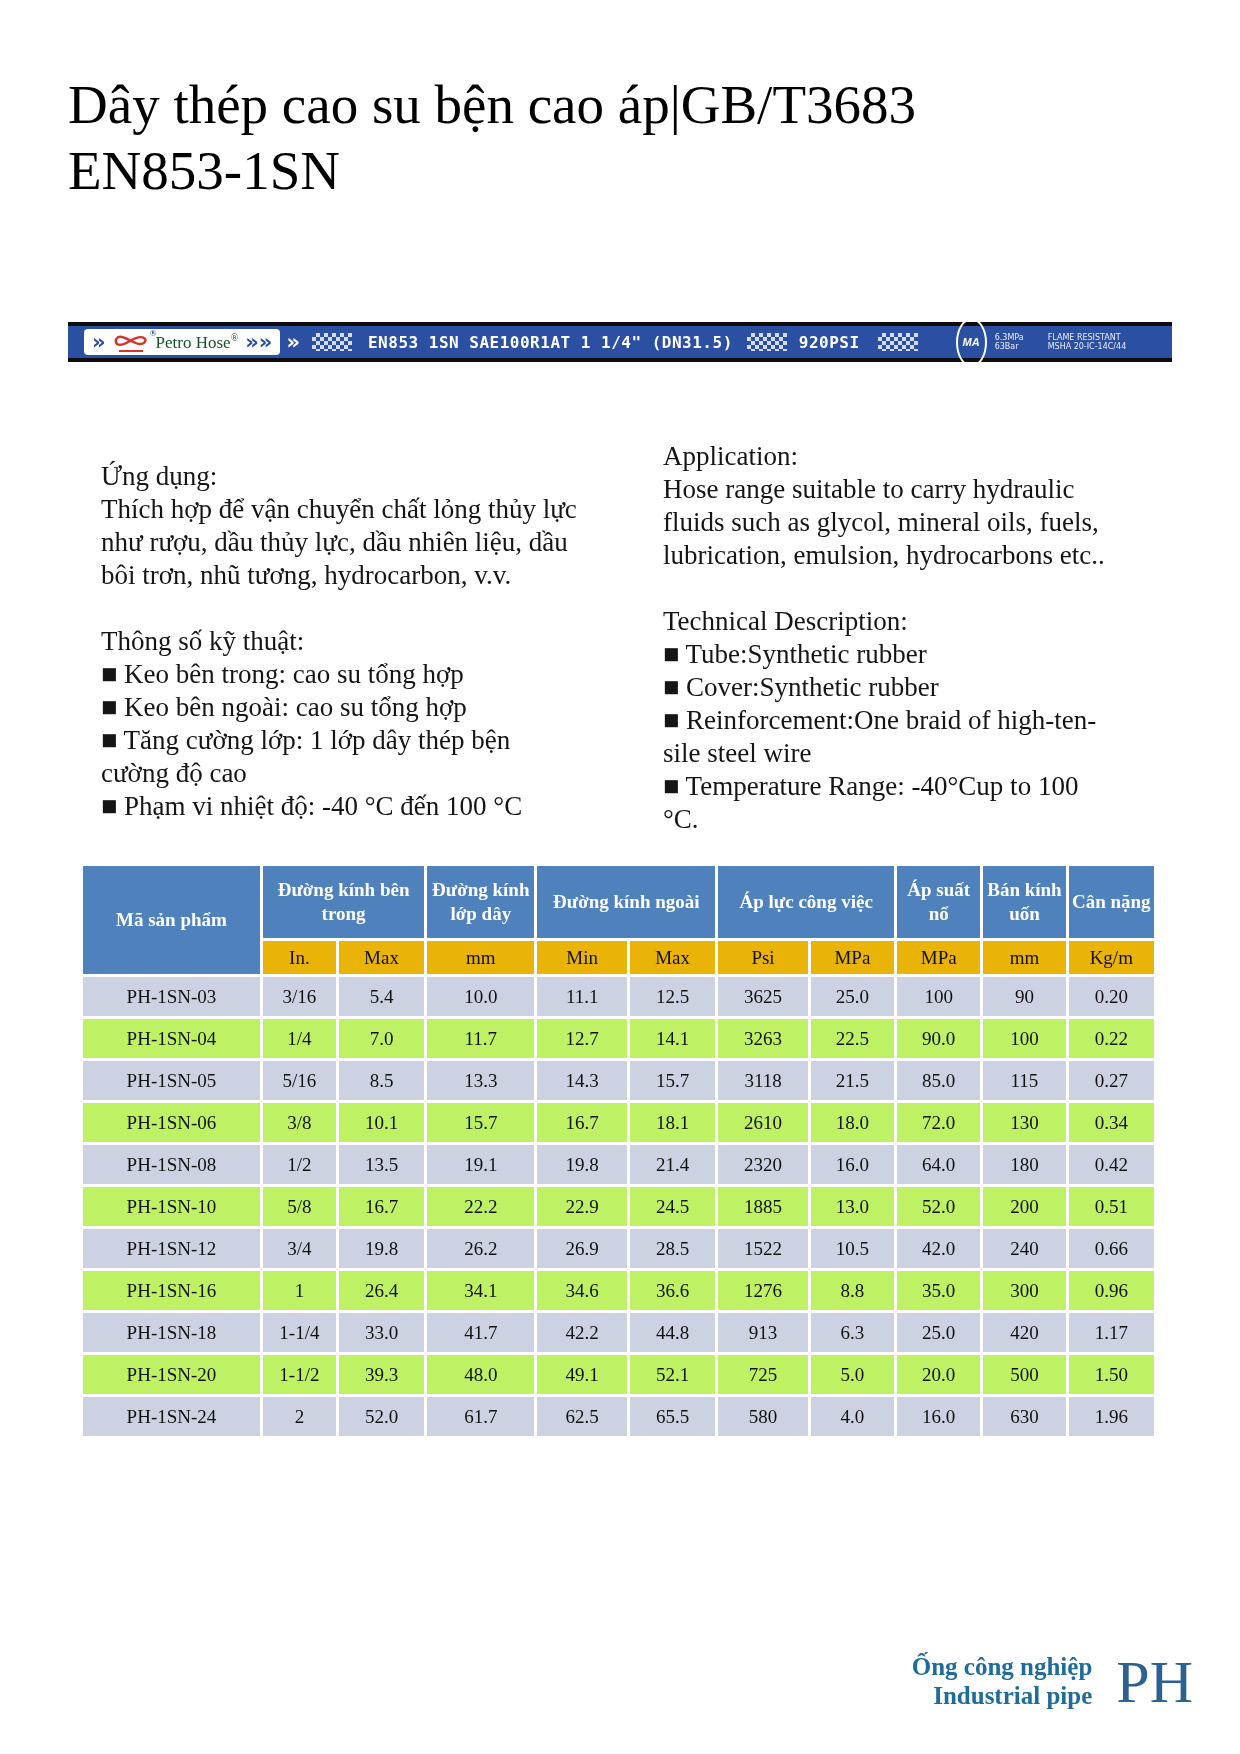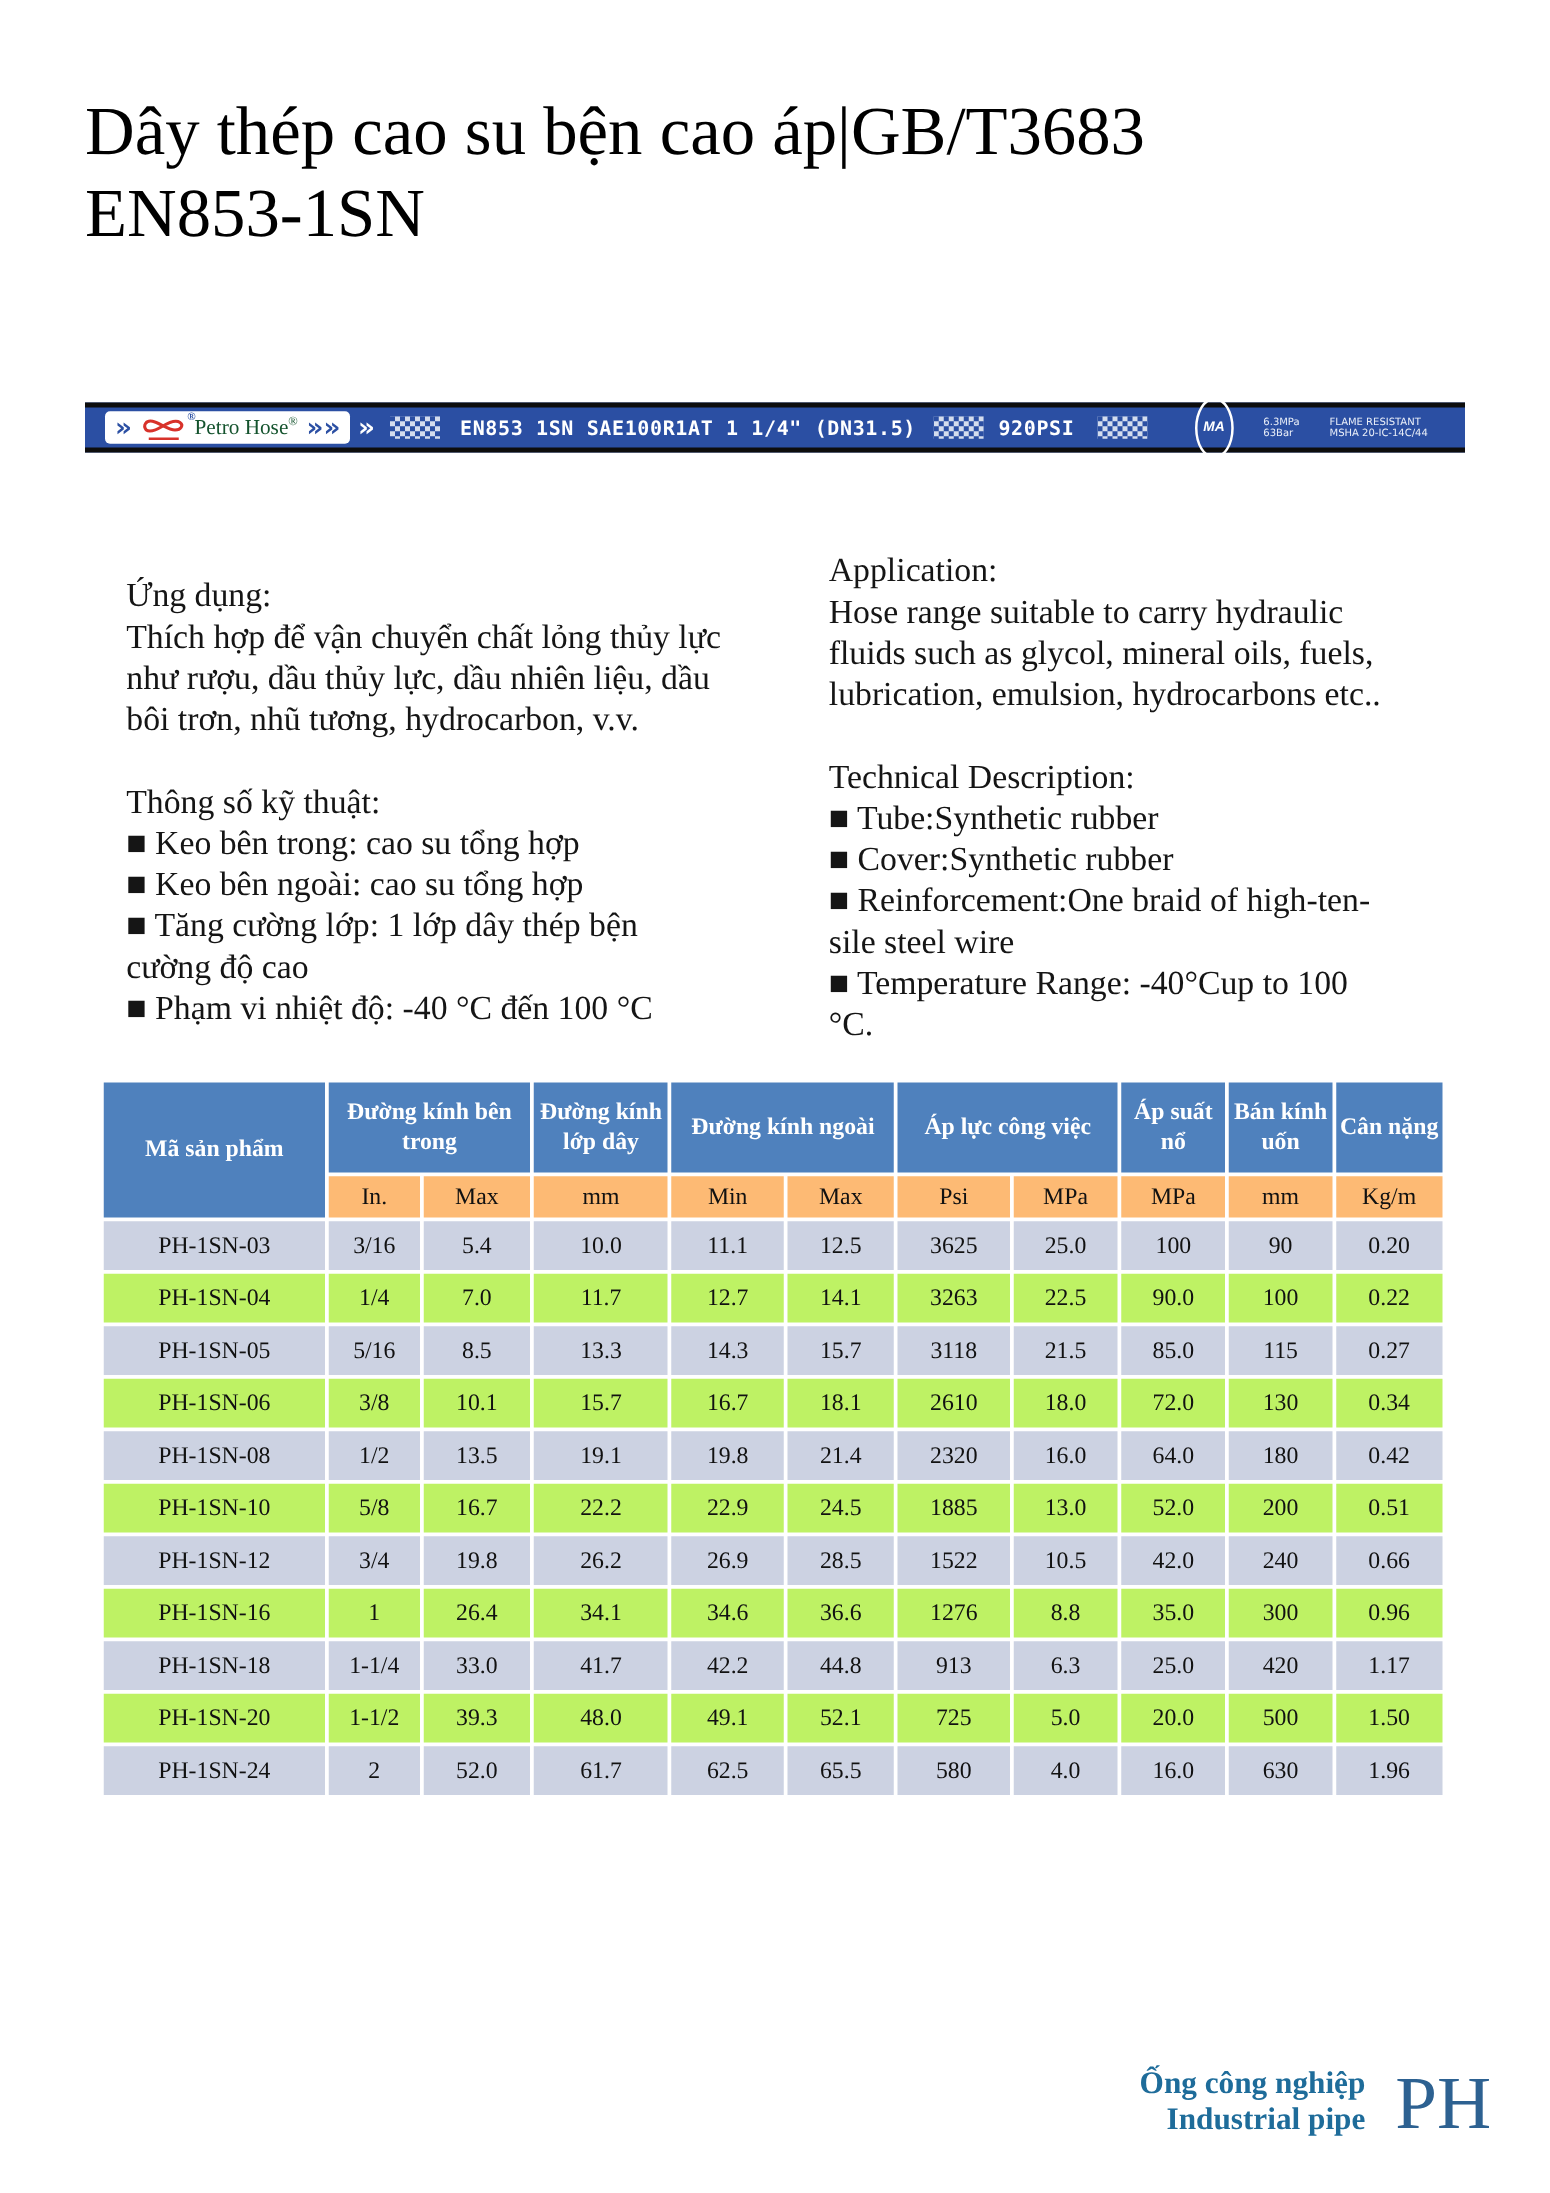--- a/index.html
+++ b/index.html
@@ -27,35 +27,35 @@
            background:repeating-conic-gradient(#dde4f2 0 90deg,rgba(0,0,0,0) 90deg 180deg);
            background-size:8px 8px;opacity:.95;}
   .c1{margin-left:12px;} .c2{margin-left:14px;} .c3{margin-left:18px;}
   .banner-text{color:#fff;font-family:"DejaVu Sans Mono","Liberation Mono",monospace;
                font-weight:bold;font-size:16px;white-space:nowrap;letter-spacing:.5px;}
   .spec{margin-left:16px;} .psi{margin-left:12px;}
   .ma-badge{margin-left:38px;color:#fff;border:2px solid #fff;border-radius:50%;
             font-size:11px;font-weight:bold;font-style:italic;padding:16px 5px;line-height:13px;
             font-family:"Liberation Sans",sans-serif;}
   .tiny{color:#e9eef8;font-size:8px;line-height:9px;font-family:"DejaVu Sans",sans-serif;
-        white-space:nowrap;margin-left:24px;}
+        white-space:nowrap;margin-left:8px;}
   .flame{margin-left:24px;margin-right:8px;}
 
   
   .col-text{position:absolute;font-size:27px;line-height:33px;color:#151515;white-space:pre-line;}
   .col-left{left:101px;top:460px;width:500px;}
   .col-right{left:663px;top:440px;width:520px;}
 
   
   .spec-table{position:absolute;left:80px;top:863px;width:1077px;border-collapse:separate;
               border-spacing:3px;table-layout:fixed;}
   .spec-table th,.spec-table td{text-align:center;vertical-align:middle;padding:0 2px;overflow:hidden;}
   .hblue{background:#4f81bd;color:#ffffff;font-weight:bold;font-size:19px;line-height:24px;}
   .spec-table thead tr:first-child th{height:72px;}
-  .unit-cell{background:#fdba74;height:33px;font-size:19px;font-weight:400;color:#111;}
+  .unit-cell{background:#eab308;height:33px;font-size:19px;font-weight:400;color:#111;}
   .spec-table tbody td{height:39px;font-size:19px;color:#111;}
   .row-dark td{background:#ccd2e2;}
   .row-light td{background:#bef264;}
 
   
   .footer{position:absolute;top:1652px;right:47px;display:flex;align-items:flex-start;gap:24px;}
   .footer-lines{text-align:right;color:#1e6c9a;font-weight:bold;font-size:25px;line-height:29px;}
   .footer-logo{color:#2d6191;font-size:60px;line-height:60px;font-weight:400;}
 </style>
 </head>

